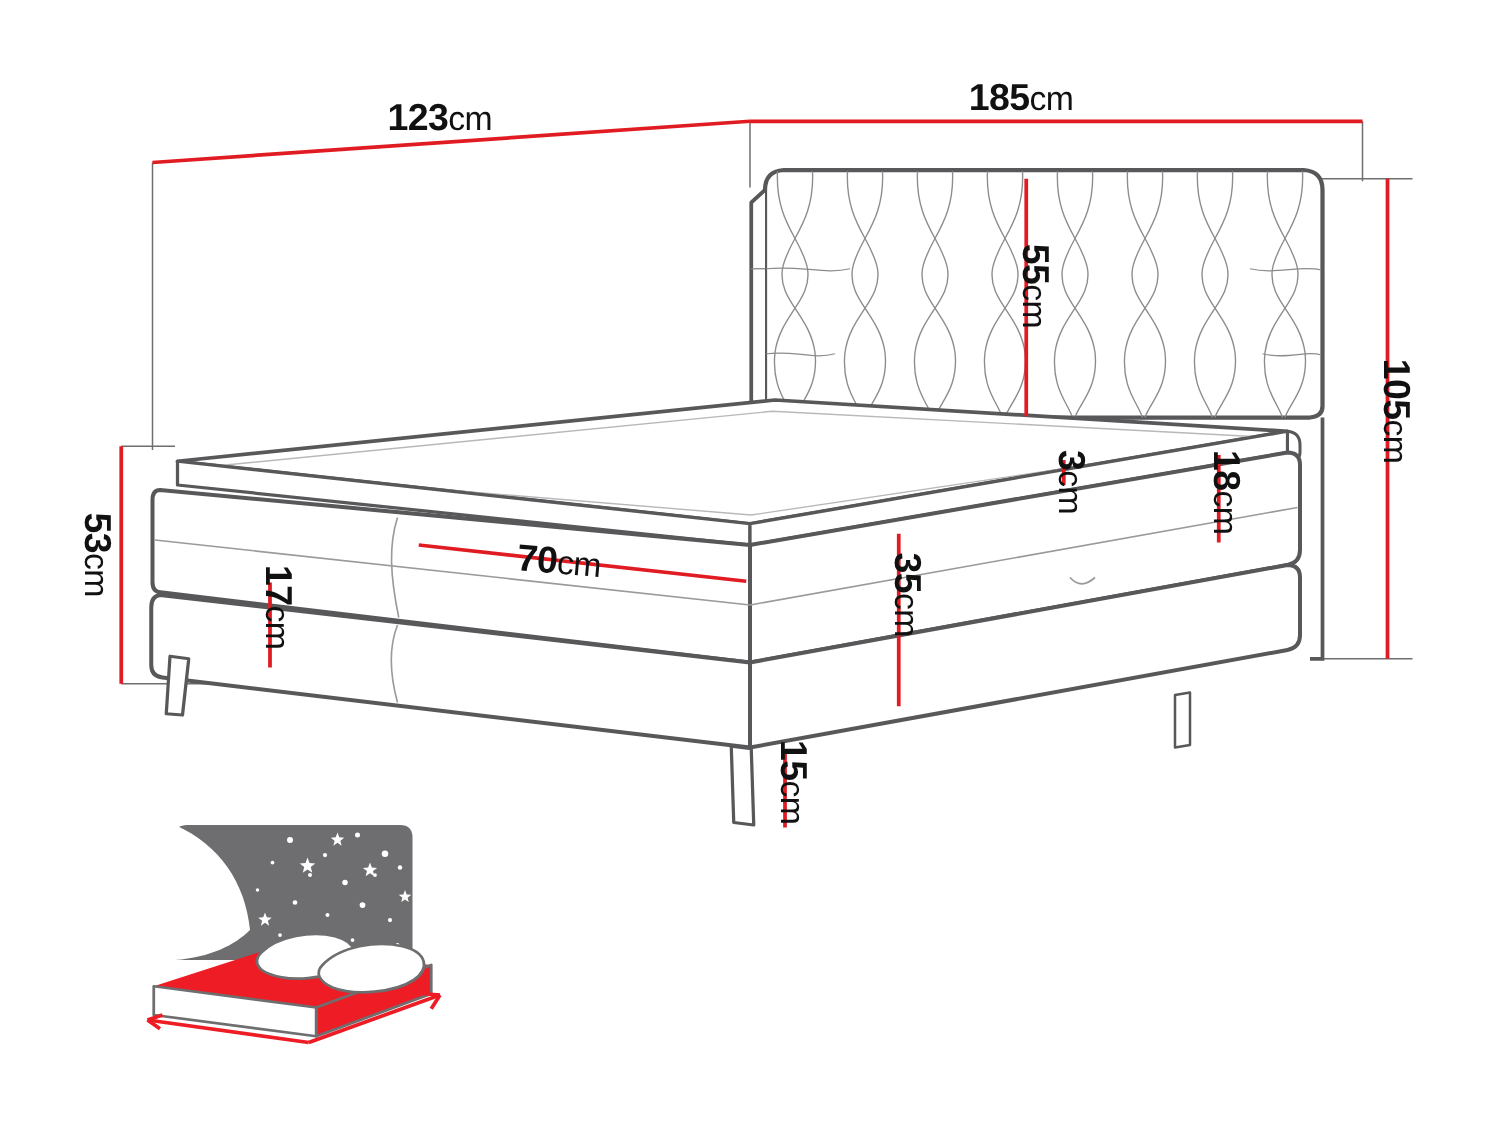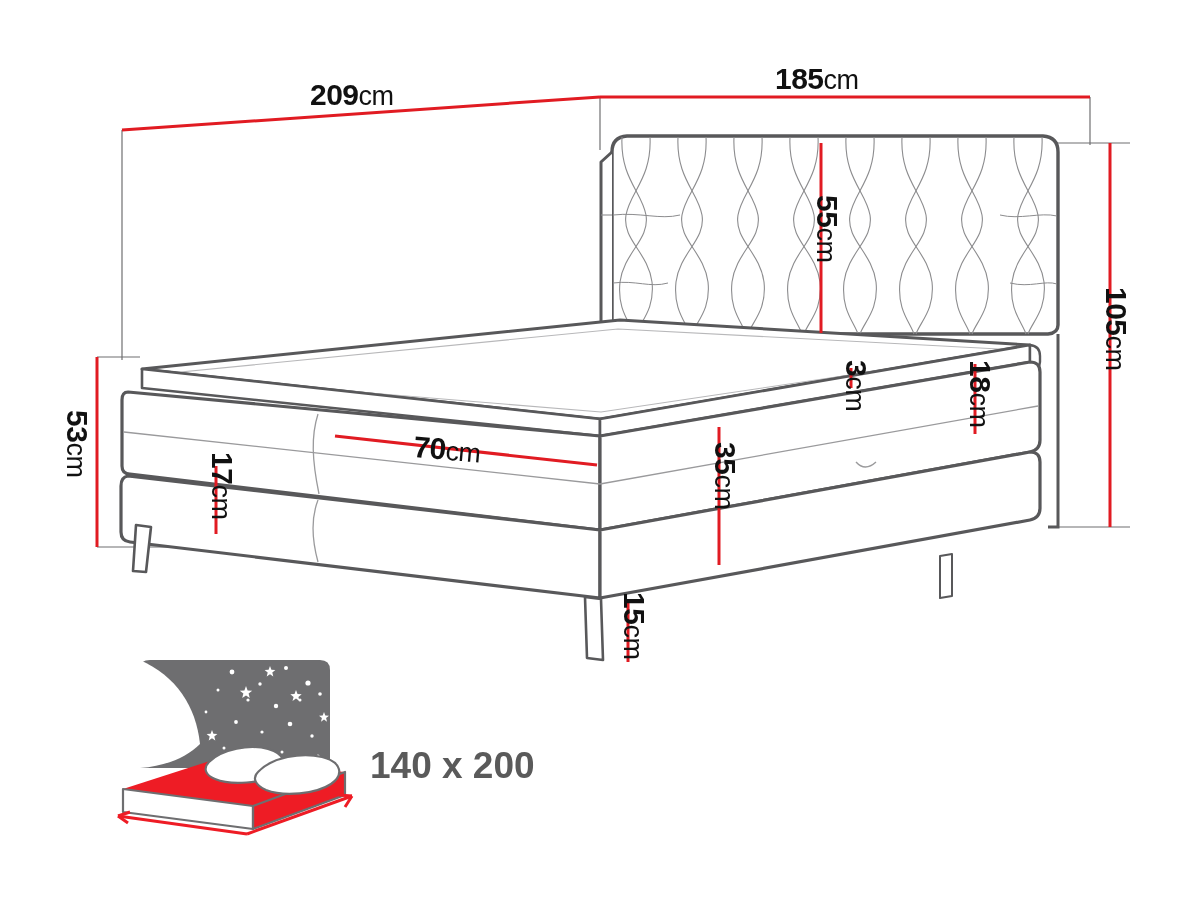--- a/index.html
+++ b/index.html
@@ -230,21 +230,21 @@
         <path d="M 118 816 L 247 834"></path>
         <path d="M 118 816 l 12 -4 m -12 4 l 10 7"></path>
         <path d="M 247 834 L 352 796"></path>
         <path d="M 352 796 l -13 -1 m 13 1 l -7 11"></path>
       </g>
     </g>
 
   </svg>
 
   <div class="dim-label" style="left:310px; top:78px;">
-    <span class="num">209</span><span class="unit">cm</span>
+    <span class="num">123</span><span class="unit">cm</span>
   </div>
 
   <div class="dim-label" style="left:775px; top:62px;">
     <span class="num">185</span><span class="unit">cm</span>
   </div>
 
   <div class="dim-label vert" style="left:844px; top:195px; transform:rotate(90deg);">
     <span class="num">55</span><span class="unit">cm</span>
   </div>
 
@@ -273,15 +273,14 @@
   </div>
 
   <div class="dim-label vert" style="left:651px; top:592px; transform:rotate(90deg);">
     <span class="num">15</span><span class="unit">cm</span>
   </div>
 
   <div class="dim-label" style="left:415px; top:430px; transform:rotate(5deg); transform-origin:left top;">
     <span class="num">70</span><span class="unit">cm</span>
   </div>
 
-  <div class="size-text" style="left:370px; top:745px;">140 x 200</div>
 
 </div>
 
 </body></html>

